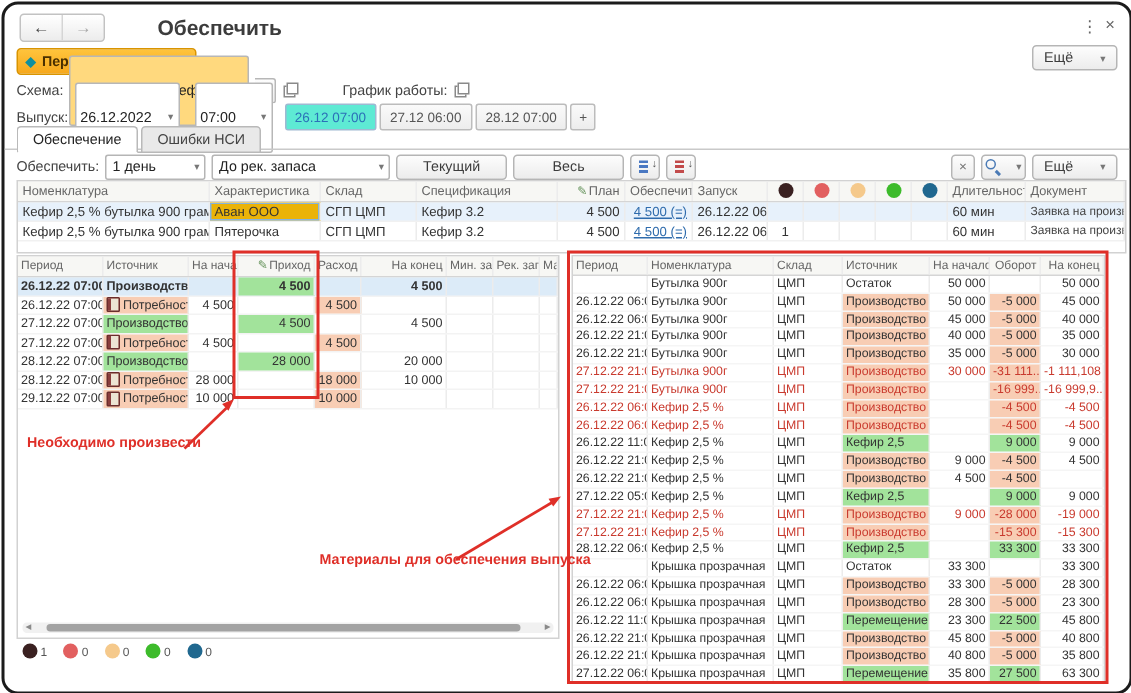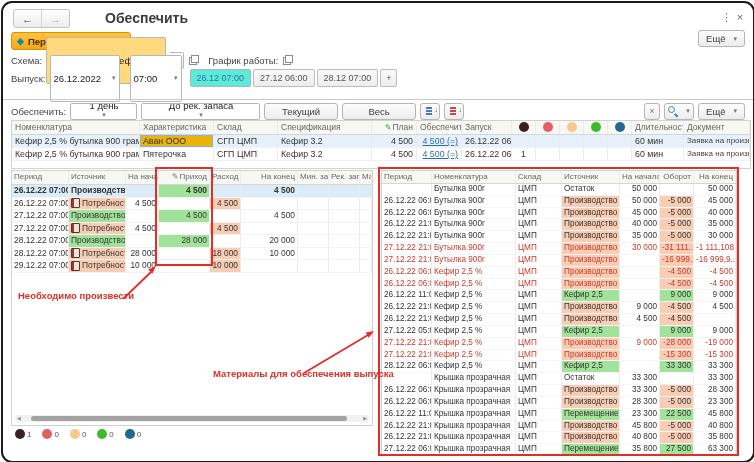--- a/index.html
+++ b/index.html
@@ -7,21 +7,21 @@
   .window{position:absolute;left:1px;top:1px;width:750px;height:458px;background:#fff;
     border:2px solid #1b1b1b;border-radius:11px;overflow:hidden;color:#333;}
   
   .titlebar{position:absolute;left:10px;top:6px;right:6px;height:20px;}
   .navbox{position:absolute;left:0;top:0;display:flex;border:1px solid #c2c2c2;border-radius:3px;overflow:hidden;background:linear-gradient(#fff,#ececec);}
   .navbtn{width:27px;height:17px;display:flex;align-items:center;justify-content:center;font-size:11px;color:#444;}
   .navbtn+.navbtn{border-left:1px solid #d5d5d5;color:#a9a9a9;}
   .apptitle{position:absolute;left:92px;top:1px;font-size:14px;font-weight:600;color:#3c3c3c;}
   .winmenu{position:absolute;right:16px;top:2px;font-size:11px;color:#666;width:10px;text-align:center;}
   .winclose{position:absolute;right:2px;top:2px;font-size:11px;color:#666;width:10px;text-align:center;}
-  .btn{display:inline-flex;align-items:center;justify-content:center;gap:8px;height:15px;padding:0 7px;
+  .btn{display:inline-flex;align-items:center;justify-content:center;gap:18px;height:15px;padding:0 7px;
     border:1px solid #b5b5b5;border-radius:3px;background:linear-gradient(#fdfdfd,#ececec);font-size:9.5px;color:#3c3c3c;white-space:nowrap;}
   .arr{font-size:7px;color:#777;}
   .btn-transfer{position:absolute;left:8px;top:29px;height:16px;display:inline-flex;align-items:center;gap:4px;
     padding:0 8px 0 5px;background:linear-gradient(#ffc43c,#f6a81c);border:1px solid #d99400;border-radius:3px;
     font-size:9.5px;font-weight:bold;color:#4a3000;}
   .diamond{color:#0e8f9e;font-size:9px;}
   .more-top{position:absolute;right:8px;top:27px;}
   .formrow{position:absolute;left:8px;height:16px;display:flex;align-items:center;gap:4px;font-size:9.5px;color:#444;}
   .r-scheme{top:49px;} .r-release{top:67px;}
   .field{display:flex;align-items:center;justify-content:space-between;height:15px;border:1px solid #b7b7b7;
@@ -39,22 +39,22 @@
   .slot.active{color:#2b71b8;background:#5eead4;border-color:#9fb9d2;}
   .slot-plus{padding:0 5px;}
   
   .tabs{position:absolute;left:8px;top:81px;height:16px;display:flex;gap:2px;z-index:3;}
   .tab{height:16px;display:flex;align-items:center;padding:0 10px;font-size:9.5px;color:#444;
     border:1px solid #b9b9b9;border-radius:3px 3px 0 0;background:#e9e9e9;}
   .tab.active{background:#fff;border-bottom:1px solid #fff;color:#222;}
   .tabline{position:absolute;left:0;right:0;top:96px;border-top:1px solid #c9c9c9;z-index:2;}
   
   .toolbar{position:absolute;left:8px;top:100px;right:8px;height:16px;display:flex;align-items:center;gap:4px;font-size:9.5px;color:#444;}
-  .combo{display:flex;align-items:center;justify-content:flex-end;height:15px;border:1px solid #b5b5b5;
-    background:#fff;font-size:9.5px;color:#222;padding:0 3px 0 4px;border-radius:2px;white-space:nowrap;overflow:hidden;flex-direction:column;}
+  .combo{display:flex;align-items:center;justify-content:space-between;height:15px;border:1px solid #b5b5b5;
+    background:#fff;font-size:9.5px;color:#222;padding:0 3px 0 4px;border-radius:2px;white-space:nowrap;overflow:hidden;}
   .c-period{width:58px;} .c-replenish{width:110px;}
   .w58{width:58px;}
   .icon-btn{width:18px;padding:0;}
   .sortbars{position:relative;width:8px;height:9px;}
   .sortbars::before{content:"";position:absolute;left:0;top:0;width:6px;height:9px;
     background:repeating-linear-gradient(180deg,#4a78c2 0 2px,transparent 2px 3.2px);}
   .sortbars.red::before{background:repeating-linear-gradient(180deg,#c24a4a 0 2px,transparent 2px 3.2px);}
   .sortbars::after{content:"↓";position:absolute;right:-4px;top:-1px;font-size:7px;color:#555;}
   .spacer{flex:1;}
   .search{width:96px;height:13px;border:1px solid #b5b5b5;border-radius:2px;font-size:8.5px;color:#333;
@@ -137,21 +137,21 @@
 
   <div class="formrow r-scheme">
     <span>Схема:</span>
     <div class="field f-scheme">
         <span>Производство кефира</span>
       </div>
     <div class="combo-btn">
         <span class="arr">▾</span>
       </div>
     <span class="lnk"></span>
-    <span style="margin-left:4px">График работы:</span>
+    <span style="margin-left:24px">График работы:</span>
     <span class="lnk"></span>
   </div>
 
   <div class="formrow r-release">
     <span>Выпуск:</span>
     <div class="field" style="width:62px">
       <span>26.12.2022</span>
         <span class="arr">▾</span>
     </div>
     <div class="field" style="width:44px;margin-left:6px">
@@ -167,20 +167,28 @@
         </div>
       <div class="slot">
           <span>28.12 07:00</span>
         </div>
       <div class="slot slot-plus">
           <span>+</span>
         </div>
     </div>
   </div>
 
+  <div class="tabs">
+    <div class="tab active">
+        <span>Обеспечение</span>
+      </div>
+    <div class="tab">
+        <span>Ошибки НСИ</span>
+      </div>
+  </div>
   <div class="tabline"></div>
 
   <div class="toolbar">
     <span>Обеспечить:</span>
     <div class="combo c-period">
       <span>1 день</span>
         <span class="arr">▾</span>
     </div>
     <div class="combo c-replenish">
       <span>До рек. запаса</span>

